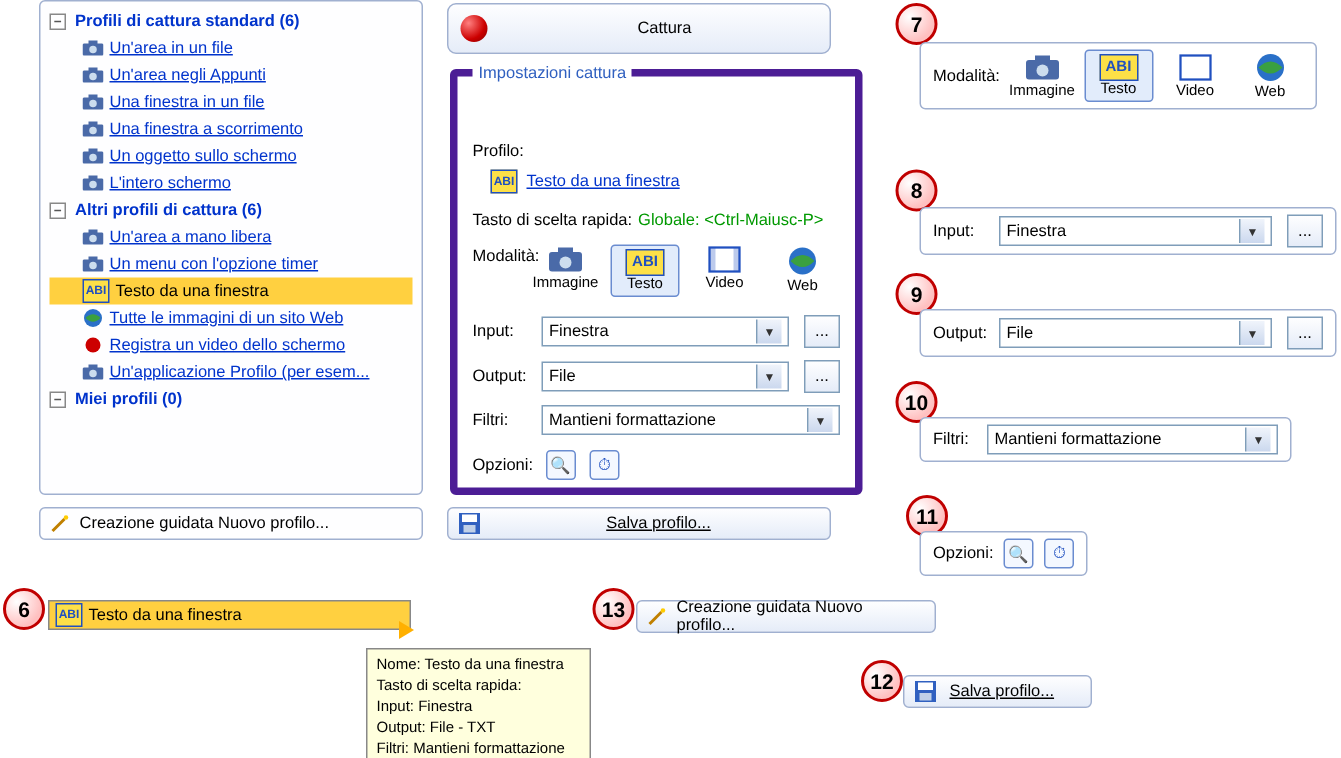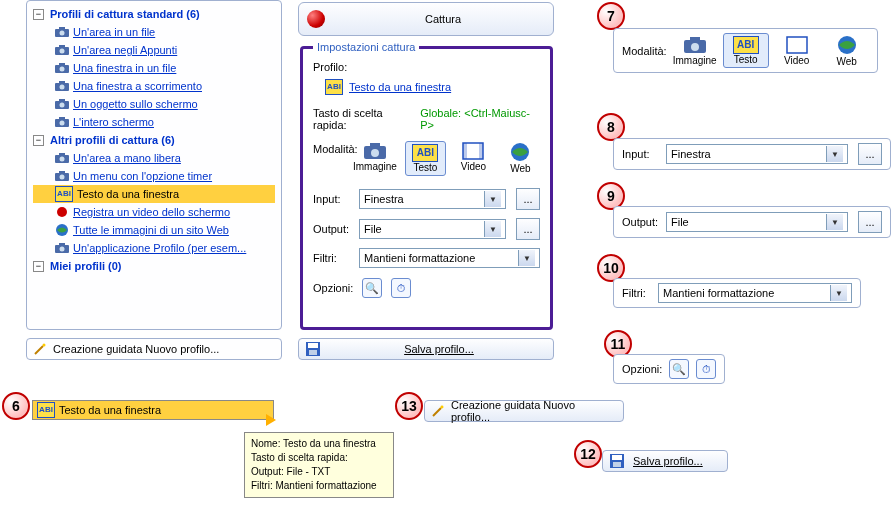--- a/index.html
+++ b/index.html
@@ -11,24 +11,24 @@
 .tree-item{padding-left:22px;}
 .expand{display:inline-block;width:9px;height:9px;line-height:9px;text-align:center;font-size:9px;border:1px solid #888;color:#555;margin-right:2px;}
 .cam-ico,.abi-ico,.rec-ico,.globe-ico{display:inline-flex;align-items:center;justify-content:center;width:14px;height:14px;}
 .cam-ico svg,.rec-ico svg,.globe-ico svg{display:block;}
 .abi-ico{border:1px solid #2050c0;background:#fde047;color:#2050c0;font-size:8px;font-weight:bold;padding:0 1px;line-height:12px;}
 .selected-row{background:#ffd040;}
 .wizard-bar{position:absolute;left:26px;top:338px;width:256px;height:22px;display:flex;align-items:center;box-sizing:border-box;padding:0 6px;gap:6px;}
 .cap-btn{position:absolute;left:298px;top:2px;width:256px;height:34px;display:flex;align-items:center;box-sizing:border-box;border:1px solid #a0b0d0;border-radius:6px;background:linear-gradient(#fefeff,#e5ecf8);}
 .red-orb{width:18px;height:18px;border-radius:9px;background:radial-gradient(circle at 30% 30%,#ff8080,#cc0000 60%,#800000);margin:0 8px;}
 .cap-btn .lbl{flex:1;text-align:center;color:#000;}
-.impost{position:absolute;left:300px;top:46px;width:253px;height:284px;border:3px solid #4c1d95;border-radius:4px;box-sizing:border-box;}
+.impost{position:absolute;left:300px;top:46px;width:275px;height:284px;border:5px solid #4c1d95;border-radius:4px;box-sizing:border-box;}
 .impost-title{position:absolute;top:-8px;left:10px;background:#fff;color:#3060c0;padding:0 4px;}
 .row{display:flex;align-items:center;}
-.lbl-sm{color:#000;}
+.lbl-sm{color:#000;margin-top:32px;}
 .combo{flex:1;height:20px;border:1px solid #7f9db9;background:#fff;display:flex;align-items:center;justify-content:space-between;padding:0 4px;box-sizing:border-box;}
 .arrow-btn{width:16px;height:16px;background:linear-gradient(#f0f4fb,#cbd8ee);border-left:1px solid #7f9db9;display:flex;align-items:center;justify-content:center;font-size:8px;color:#333;}
 .sq-btn{width:22px;height:20px;border:1px solid #7f9db9;background:linear-gradient(#fefeff,#e5ecf8);display:flex;align-items:center;justify-content:center;margin-left:4px;}
 .mode-row{display:flex;align-items:flex-start;gap:8px;margin:8px 10px;}
 .mode-cell{display:flex;flex-direction:column;align-items:center;width:44px;font-size:10px;color:#000;}
 .mode-cell.sel{border:1px solid #6a8cd0;background:#e2ecfb;border-radius:3px;padding:2px 0;}
 .save-btn{position:absolute;left:298px;top:338px;width:256px;height:22px;display:flex;align-items:center;box-sizing:border-box;gap:10px;border:1px solid #a0b0d0;border-radius:4px;background:linear-gradient(#fefeff,#e5ecf8);padding:0 6px;}
 .disk{width:16px;height:16px;}
 .circ-num{position:absolute;width:24px;height:24px;border:2px solid #c00000;border-radius:50%;display:flex;align-items:center;justify-content:center;font-weight:bold;font-size:14px;color:#000;background:radial-gradient(circle at 30% 30%,#fff,#ffc0c0 70%);}
 .float{position:absolute;}
@@ -131,35 +131,35 @@
           <circle cx="7" cy="7" r="2.5" fill="#cde"></circle>
         </svg>
       </span>
       <a>Un menu con l'opzione timer</a>
     </div>
   <div class="tree-row tree-item selected-row">
       <span class="abi-ico">ABI</span>
       <span>Testo da una finestra</span>
     </div>
   <div class="tree-row tree-item">
-      <span class="rec-ico">
-        <svg width="14" height="14">
-          <circle cx="7" cy="7" r="5" fill="#cc0000"></circle>
-        </svg>
-      </span>
-      <a>Registra un video dello schermo</a>
-    </div>
-  <div class="tree-row tree-item">
       <span class="globe-ico">
         <svg width="14" height="14">
           <circle cx="7" cy="7" r="6" fill="#2a70c8"></circle>
           <path d="M2 7 Q7 2 12 7 Q7 12 2 7" fill="#3aa040"></path>
         </svg>
       </span>
       <a>Tutte le immagini di un sito Web</a>
+    </div>
+  <div class="tree-row tree-item">
+      <span class="rec-ico">
+        <svg width="14" height="14">
+          <circle cx="7" cy="7" r="5" fill="#cc0000"></circle>
+        </svg>
+      </span>
+      <a>Registra un video dello schermo</a>
     </div>
   <div class="tree-row tree-item">
       <span class="cam-ico">
         <svg width="14" height="12" viewBox="0 0 14 12">
           <rect x="0" y="3" width="14" height="8" rx="1" fill="#4a6aa8"></rect>
           <rect x="4" y="1" width="6" height="3" fill="#4a6aa8"></rect>
           <circle cx="7" cy="7" r="2.5" fill="#cde"></circle>
         </svg>
       </span>
       <a>Un'applicazione Profilo (per esem...</a>
@@ -274,20 +274,21 @@
     <span>6</span>
   </div>
 <div class="float callout-sel" style="left:32px;top:400px;width:232px;">
   <span class="abi-ico">ABI</span>
   <span>Testo da una finestra</span>
 </div>
 <div class="arrow-cursor" style="left:266px;top:414px;"></div>
 <div class="float tooltip" style="left:244px;top:432px;width:136px;">
   <div>Nome: Testo da una finestra</div>
   <div>Tasto di scelta rapida:</div>
+  <div>Input: Finestra</div>
   <div>Output: File - TXT</div>
   <div>Filtri: Mantieni formattazione</div>
 </div>
 
 <div class="circ-num" style="left:597px;top:2px;">
     <span>7</span>
   </div>
 <div class="float mode-panel" style="left:613px;top:28px;">
   <span>Modalità:</span>
   <div class="mode-cell">

